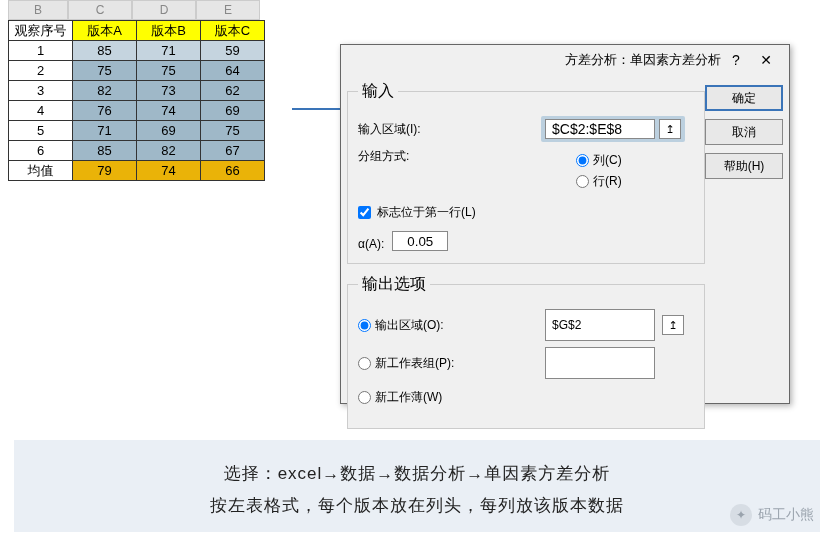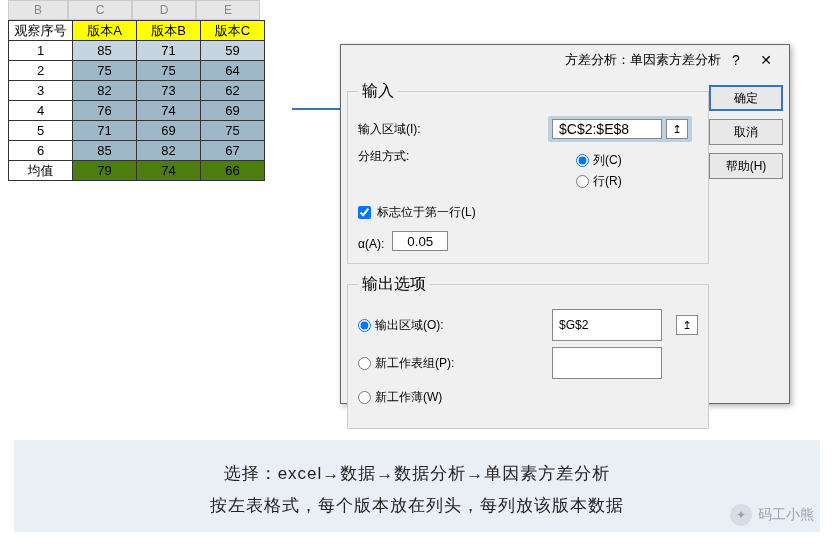--- a/index.html
+++ b/index.html
@@ -9,34 +9,34 @@
 .colhdr { display: flex; }
 .colhdr div { border: 1px solid #ccc; background: #e6e6e6; color: #888; text-align: center; height: 20px; line-height: 18px; }
 .ch-B { width: 60px; }
 .ch-C, .ch-D, .ch-E { width: 64px; }
 .grid { border-collapse: collapse; margin-left: 8px; margin-top: 20px; }
 .grid td { border: 1px solid #333; text-align: center; width: 64px; height: 20px; font-size: 13px; }
 .hdr td { background: #ffff00; font-weight: normal; }
 .lbl { background: #fff !important; }
 .sel td.v { background: #9fb8c8; }
 .r2 td.v { background: #c5d4df; }
-.avgrow td { background: #4d7c0f; }
+.avgrow td { background: #eab308; }
 
 .dialog { position: absolute; top: 44px; left: 340px; width: 450px; height: 360px; background: #f0f0f0; border: 1px solid #666; box-shadow: 2px 2px 6px rgba(0,0,0,0.3); }
 .titlebar { height: 30px; display: flex; align-items: center; padding: 0 8px; font-size: 13px; }
 .titlebar .ttl { flex: 1; text-align: right; }
 .titlebar .help, .titlebar .close { width: 30px; text-align: center; cursor: pointer; font-size: 14px; }
 .body { display: flex; padding: 6px; }
 .left { flex: 1; }
 .right { width: 78px; display: flex; flex-direction: column; gap: 8px; padding-top: 4px; }
 .btn { border: 1px solid #888; background: #e8e8e8; height: 26px; font-size: 12px; cursor: pointer; }
 .btn.primary { border: 2px solid #3a74b8; }
 fieldset { border: 1px solid #ccc; margin-bottom: 10px; padding: 8px 10px 12px; background: #f0f0f0; }
 legend { padding: 0 4px; font-size: 16px; }
-.row { display: flex; align-items: center; margin: 6px 0; gap: 10px; }
+.row { display: flex; align-items: center; margin: 6px 0; gap: 3px; }
 .row label { width: 120px; }
 .refwrap { display: flex; align-items: center; background: #bcd0df; padding: 3px 4px; border-radius: 2px; }
 .refinput { border: 1px solid #888; height: 20px; width: 110px; padding: 0 6px; text-align: left; font-size: 14px; background: #fff; }
 .pickbtn { width: 22px; height: 20px; border: 1px solid #888; background: #fff; margin-left: 4px; cursor: pointer; display: flex; align-items: center; justify-content: center; font-size: 11px; }
 .radiogrp { margin-left: 220px; }
 .radioline { display: flex; align-items: center; gap: 4px; margin: 4px 0; }
 .radioline input { margin: 0; }
 .grprow { display: flex; }
 .grprow label { width: 120px; }
 .chkline { display: flex; align-items: center; gap: 6px; margin-top: 10px; }

